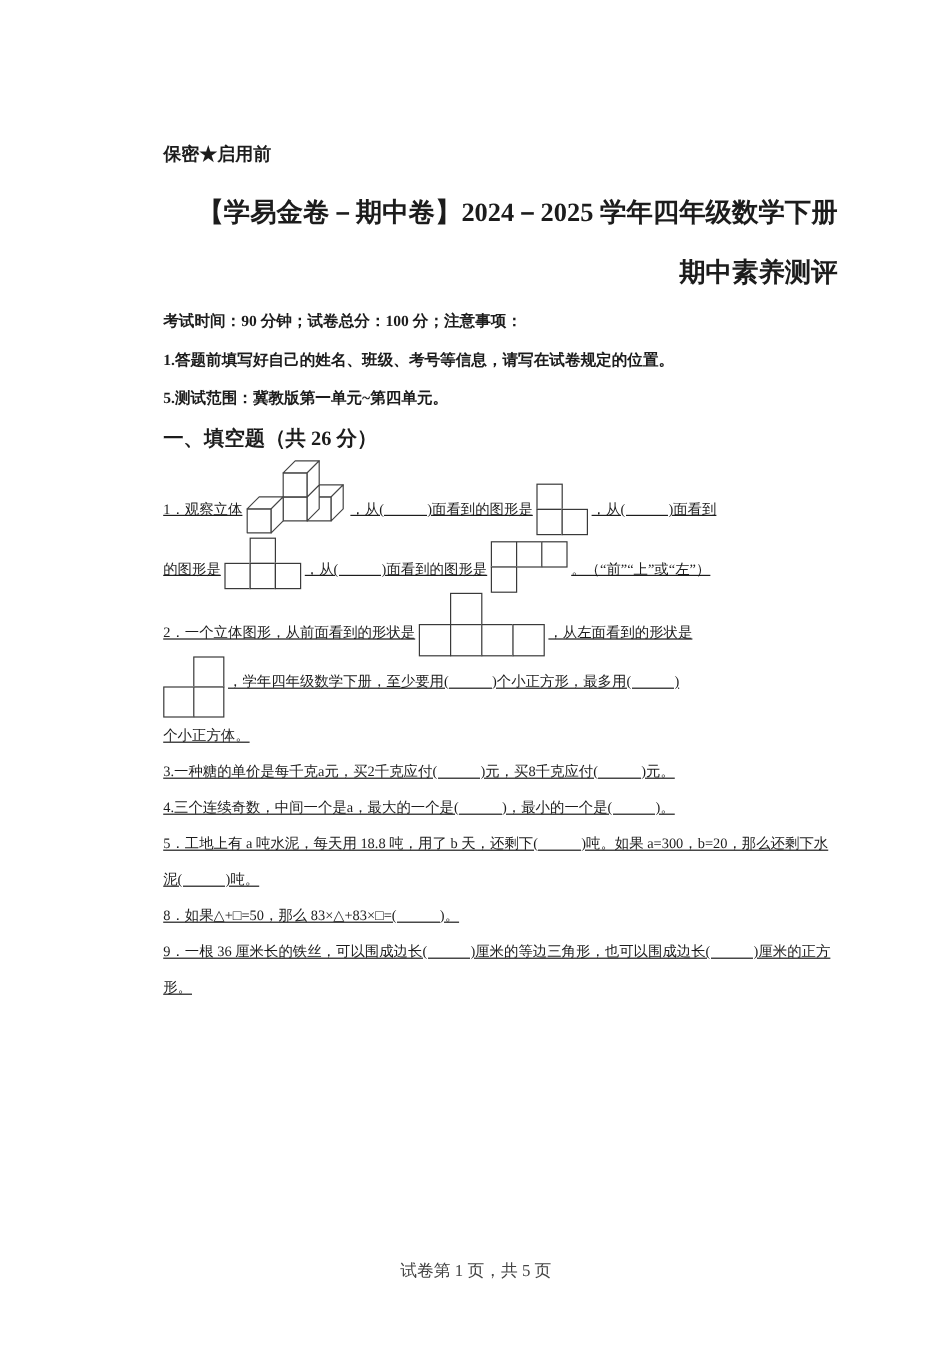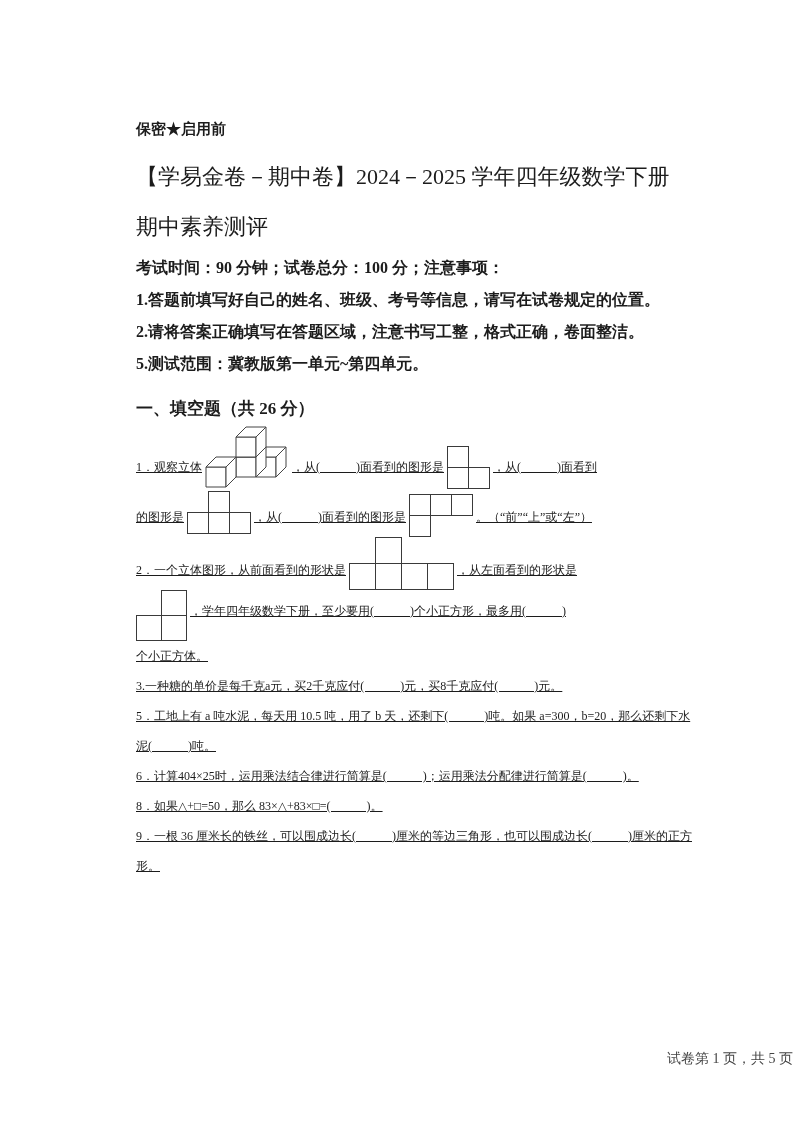--- a/index.html
+++ b/index.html
@@ -3,53 +3,52 @@
 <meta charset="utf-8">
 <style>
   html,body{margin:0;padding:0;}
   body{
     width:793px;height:1122px;position:relative;background:#ffffff;
     font-family:"Liberation Serif","DejaVu Serif",serif;color:#1c1c1c;
     overflow:hidden;
   }
   .content{position:absolute;left:136px;top:118px;width:562px;}
   .secrecy{font-size:15px;font-weight:bold;line-height:22px;}
-  .title-block{margin-top:12px;text-align:left;font-weight:normal;}
+  .title-block{margin-top:12px;text-align:right;font-weight:bold;}
   .title-line{font-size:22px;line-height:50px;}
-  .notice div{font-size:16px;font-weight:bold;line-height:32px;}
-  .section-head{font-size:17px;font-weight:bold;line-height:32px;margin-top:13px;}
+  .notice div{font-size:13px;font-weight:bold;line-height:32px;}
+  .section-head{font-size:17px;font-weight:bold;line-height:32px;margin-top:2px;}
   .q{font-size:12px;line-height:30px;text-decoration:underline;}
   .line{white-space:nowrap;}
   .shape{position:relative;display:inline-block;margin:0 3px;}
   .cell{position:absolute;box-sizing:border-box;border:1px solid #3a3a3a;background:#fff;}
   .cubefig{display:inline-block;vertical-align:-20px;margin:0 2px;}
   .s-a{vertical-align:-18px;}
   .s-b{vertical-align:-13px;}
   .s-c{vertical-align:-16px;}
   .s-front{vertical-align:-16px;}
   .s-left{vertical-align:-26px;margin-left:0;}
-  .footer{position:absolute;left:0;right:0;top:1050px;text-align:right;
+  .footer{position:absolute;left:0;right:0;top:1050px;text-align:center;
     font-size:14px;color:#444;}
 </style>
 </head>
 <body>
 
 <div class="content">
 
   <div class="secrecy">保密★启用前</div>
 
   <div class="title-block">
     <div class="title-line">【学易金卷－期中卷】2024－2025 学年四年级数学下册</div>
     <div class="title-line">期中素养测评</div>
   </div>
 
   <div class="notice">
     <div>考试时间：90 分钟；试卷总分：100 分；注意事项：</div>
     <div>1.答题前填写好自己的姓名、班级、考号等信息，请写在试卷规定的位置。</div>
-    <div>2.请将答案正确填写在答题区域，注意书写工整，格式正确，卷面整洁。</div>
     <div>5.测试范围：冀教版第一单元~第四单元。</div>
   </div>
 
   <div class="section-head">一、填空题（共 26 分）</div>
 
   <div class="q">
     <div class="line">
       <span>1．观察立体</span><span class="cubefig"><svg width="86" height="66" viewBox="0 0 86 66" style="display:block">
             <g fill="#ffffff" stroke="#444444" stroke-width="1" stroke-linejoin="round">
               <polygon points="52,52 72,52 72,32 52,32"></polygon>
@@ -76,20 +75,20 @@
     <div class="line">
       <span>2．一个立体图形，从前面看到的形状是</span><span class="shape s-front" style="width: 105px; height: 53px;"><div class="cell" style="left: 26px; top: 0px; width: 27px; height: 27px;"></div><div class="cell" style="left: 0px; top: 26px; width: 27px; height: 27px;"></div><div class="cell" style="left: 26px; top: 26px; width: 27px; height: 27px;"></div><div class="cell" style="left: 52px; top: 26px; width: 27px; height: 27px;"></div><div class="cell" style="left: 78px; top: 26px; width: 27px; height: 27px;"></div></span><span>，从左面看到的形状是</span>
     </div>
     <div class="line">
       <span class="shape s-left" style="width: 51px; height: 51px;"><div class="cell" style="left: 25px; top: 0px; width: 26px; height: 26px;"></div><div class="cell" style="left: 0px; top: 25px; width: 26px; height: 26px;"></div><div class="cell" style="left: 25px; top: 25px; width: 26px; height: 26px;"></div></span><span>，学年四年级数学下册，至少要用(　　　)个小正方形，最多用(　　　)</span>
     </div>
     <div>个小正方体。</div>
   </div>
 
   <div class="q">3.一种糖的单价是每千克a元，买2千克应付(　　　)元，买8千克应付(　　　)元。</div>
-  <div class="q">5．工地上有 a 吨水泥，每天用 10.5 吨，用了 b 天，还剩下(　　　)吨。如果 a=300，b=20，那么还剩下水泥(　　　)吨。</div>
-  <div class="q">6．计算404×25时，运用乘法结合律进行简算是(　　　)；运用乘法分配律进行简算是(　　　)。</div>
+  <div class="q">4.三个连续奇数，中间一个是a，最大的一个是(　　　)，最小的一个是(　　　)。</div>
+  <div class="q">5．工地上有 a 吨水泥，每天用 18.8 吨，用了 b 天，还剩下(　　　)吨。如果 a=300，b=20，那么还剩下水泥(　　　)吨。</div>
   <div class="q">8．如果△+□=50，那么 83×△+83×□=(　　　)。</div>
   <div class="q">9．一根 36 厘米长的铁丝，可以围成边长(　　　)厘米的等边三角形，也可以围成边长(　　　)厘米的正方形。</div>
 
 </div>
 
 <div class="footer">试卷第 1 页，共 5 页</div>
 
 </body></html>

